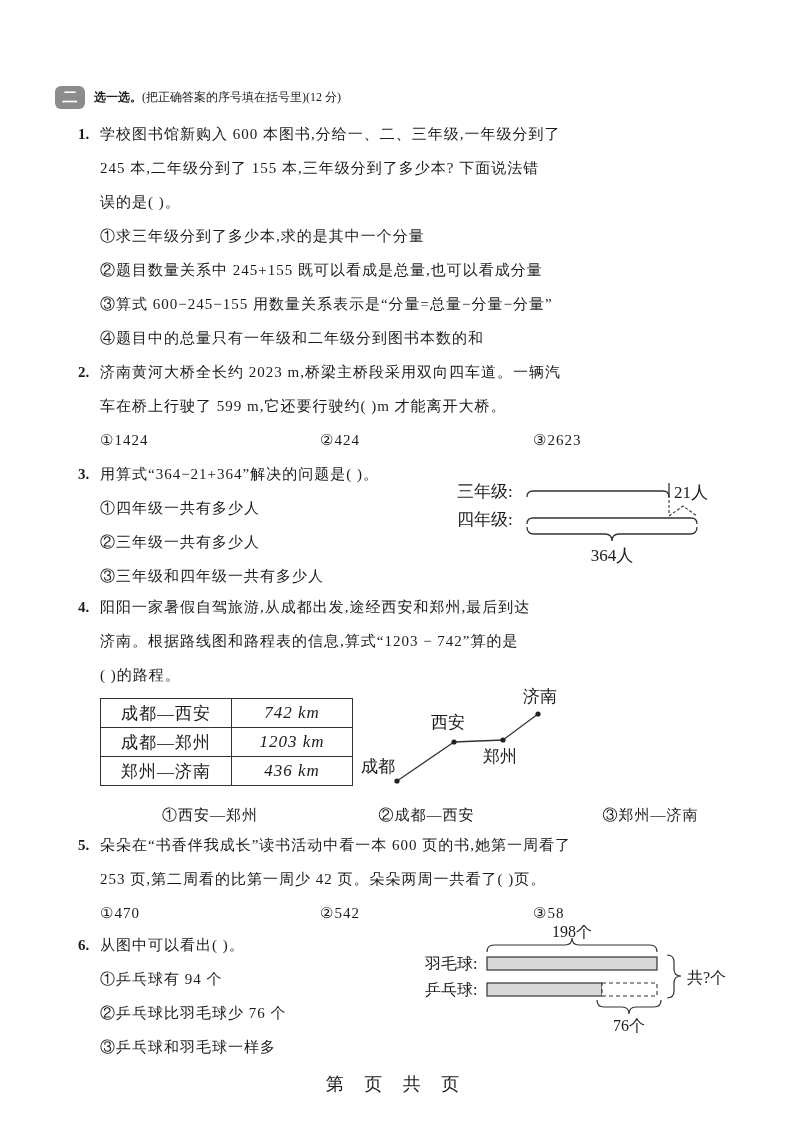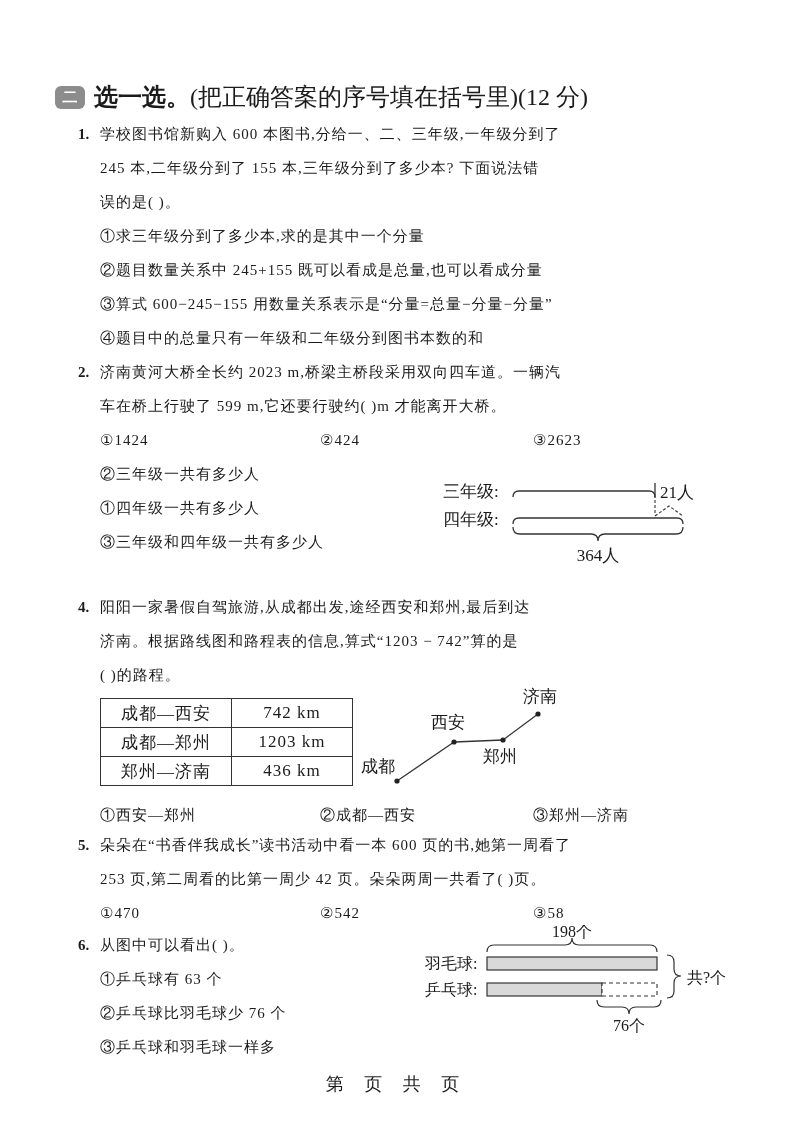--- a/index.html
+++ b/index.html
@@ -10,29 +10,29 @@
   .line{font-size:15px; line-height:34px; letter-spacing:1px; white-space:nowrap;}
   .indent{padding-left:22px;}
   .qblock{position:absolute; left:78px; width:690px;}
   .qnum{font-weight:bold; display:inline-block; width:22px; letter-spacing:0;}
   .opt-row{display:grid; grid-template-columns:220px 213px auto; padding-left:22px;}
   .badge{
     position:absolute; left:55px; top:86px; width:30px; height:23px;
     background:#8c8c8c; border-radius:6px; color:#fff; font-weight:bold;
     font-size:15px; text-align:center; line-height:23px; letter-spacing:0;
   }
-  .header-line{position:absolute; left:94px; top:80px; font-size:24px; line-height:34px; white-space:nowrap;}
+  .header-line{position:absolute; left:94px; top:80px; font-size:12px; line-height:34px; white-space:nowrap;}
   .header-title{font-weight:bold;}
   .dist-table{border-collapse:collapse; margin-top:6px; margin-left:22px;}
   .dist-table td{
     border:1.6px solid #333; font-size:17px; text-align:center;
     height:26px; letter-spacing:1px;
   }
   .dist-table td.c1{width:128px;}
-  .dist-table td.c2{width:118px;}
+  .dist-table td.c2{width:118px;font-style:italic;}
   .diagram{position:absolute;}
   svg text{font-family:"Liberation Serif", serif; fill:#1b1b1b;}
   .footer{
     position:absolute; top:1072px; left:0; width:100%; text-align:center;
     font-size:18px; letter-spacing:8px;
   }
 </style>
 </head>
 <body>
 
@@ -57,26 +57,27 @@
     <div class="line"><span class="qnum">2.</span><span>济南黄河大桥全长约 2023 m,桥梁主桥段采用双向四车道。一辆汽</span></div>
     <div class="line indent">车在桥上行驶了 599 m,它还要行驶约(  )m 才能离开大桥。</div>
     <div class="line opt-row">
       <span>①1424</span>
       <span>②424</span>
       <span>③2623</span>
     </div>
   </div>
 
   <div class="qblock" style="top:457px;">
+    <div class="line"><span class="qnum">3.</span><span>用算式“364−21+364”解决的问题是(  )。</span></div>
+    <div class="line indent">①四年级一共有多少人</div>
     <div class="line indent">②三年级一共有多少人</div>
-    <div class="line indent">①四年级一共有多少人</div>
     <div class="line indent">③三年级和四年级一共有多少人</div>
   </div>
 
-  <div class="diagram" style="left:443px; top:473px;">
+  <div class="diagram" style="left:457px; top:473px;">
     <svg width="300" height="96" viewBox="0 0 300 96">
       <text x="0" y="24" font-size="17">三年级:</text>
       <path d="M70,24 Q70,18 76,18 L206,18 Q212,18 212,24" fill="none" stroke="#333" stroke-width="1.3"></path>
       <line x1="212" y1="10" x2="212" y2="25" stroke="#333" stroke-width="1.3"></line>
       <text x="217" y="25" font-size="17">21人</text>
       <text x="0" y="52" font-size="17">四年级:</text>
       <path d="M70,51 Q70,45 76,45 L234,45 Q240,45 240,51" fill="none" stroke="#333" stroke-width="1.3"></path>
       <line x1="212" y1="27" x2="212" y2="40" stroke="#333" stroke-width="1.1" stroke-dasharray="3,2"></line>
       <path d="M212,43 L226,33 L240,43" fill="none" stroke="#333" stroke-width="1.1" stroke-dasharray="3,2"></path>
       <path d="M70,54 Q70,61 77,61 L148,61 Q155,61 155,68 Q155,61 162,61 L233,61 Q240,61 240,54" fill="none" stroke="#333" stroke-width="1.3"></path>
@@ -97,21 +98,21 @@
       <tr>
         <td class="c1">成都—郑州</td>
         <td class="c2">1203 km</td>
       </tr>
       <tr>
         <td class="c1">郑州—济南</td>
         <td class="c2">436 km</td>
       </tr>
     </tbody>
       </table>
-    <div class="line opt-row" style="margin-top:12px;">
+    <div class="line opt-row" style="margin-top:12px;text-align:center;">
       <span>①西安—郑州</span>
       <span>②成都—西安</span>
       <span>③郑州—济南</span>
     </div>
   </div>
 
   <div class="diagram" style="left:355px; top:678px;">
     <svg width="320" height="118" viewBox="0 0 320 118">
       <line x1="42" y1="103" x2="99" y2="64" stroke="#333" stroke-width="1.3"></line>
       <line x1="99" y1="64" x2="148" y2="62" stroke="#333" stroke-width="1.3"></line>
@@ -132,21 +133,21 @@
     <div class="line indent">253 页,第二周看的比第一周少 42 页。朵朵两周一共看了(  )页。</div>
     <div class="line opt-row">
       <span>①470</span>
       <span>②542</span>
       <span>③58</span>
     </div>
   </div>
 
   <div class="qblock" style="top:928px;">
     <div class="line"><span class="qnum">6.</span><span>从图中可以看出(  )。</span></div>
-    <div class="line indent">①乒乓球有 63 个</div>
+    <div class="line indent">①乒乓球有 94 个</div>
     <div class="line indent">②乒乓球比羽毛球少 76 个</div>
     <div class="line indent">③乒乓球和羽毛球一样多</div>
   </div>
 
   <div class="diagram" style="left:425px; top:925px;">
     <svg width="345" height="112" viewBox="0 0 345 112">
       <text x="147" y="12" font-size="16" text-anchor="middle">198个</text>
       <path d="M62,27 Q62,20 69,20 L140,20 Q147,20 147,13 Q147,20 154,20 L225,20 Q232,20 232,27" fill="none" stroke="#333" stroke-width="1.2"></path>
       <text x="0" y="44" font-size="16">羽毛球:</text>
       <rect x="62" y="32" width="170" height="13" fill="#d9d9d9" stroke="#333" stroke-width="1.2"></rect>

